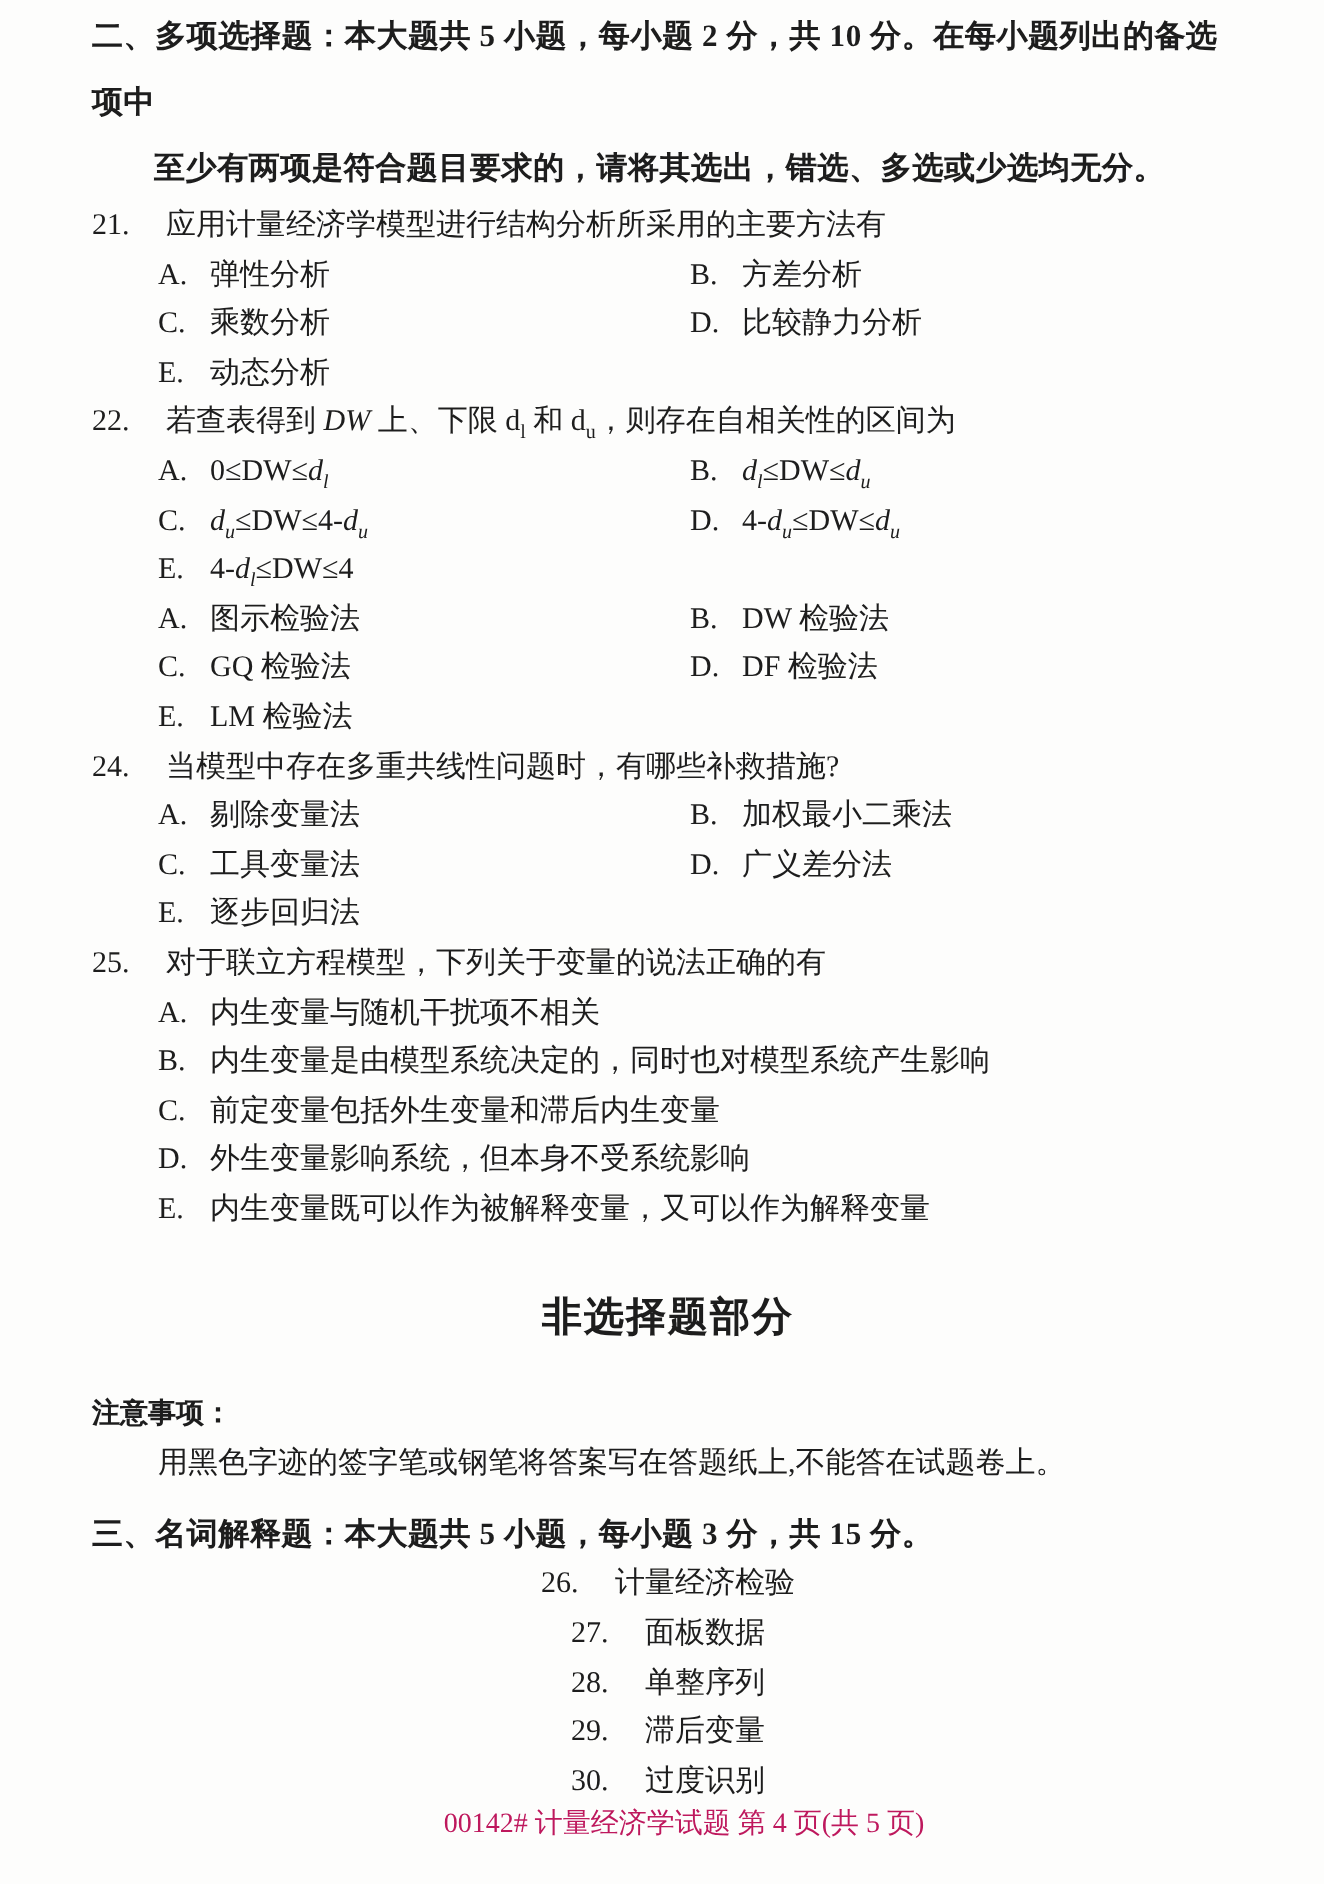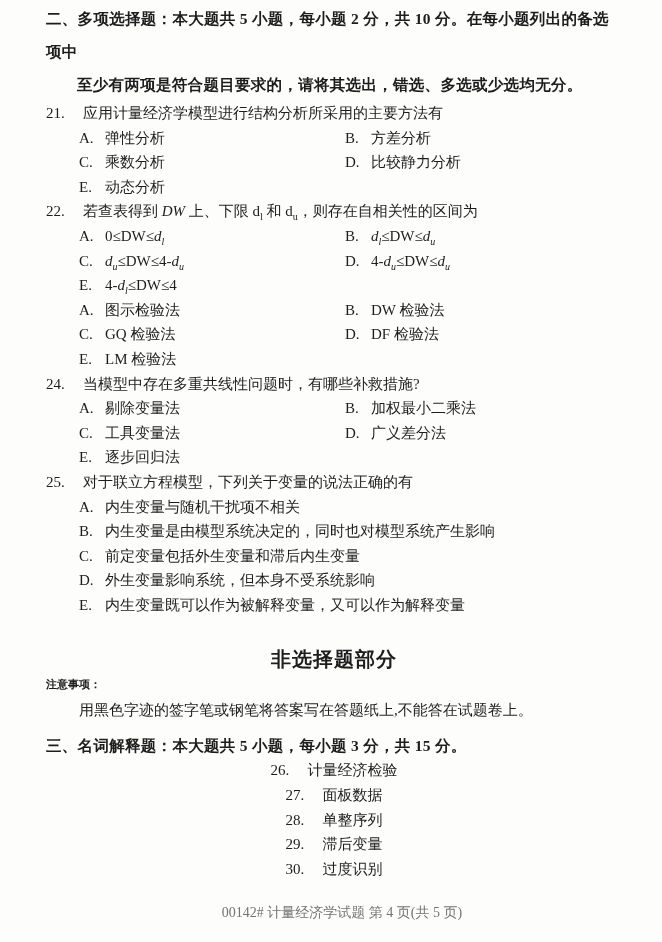--- a/index.html
+++ b/index.html
@@ -30,34 +30,34 @@
   .options { padding-left: 33px; }
   .options.two-col { display: grid; grid-template-columns: 266px 1fr; }
   .opt { display: flex; line-height: 24.6px; }
   .opt-label { flex: 0 0 26px; }
   .opt-text { flex: 1 1 auto; }
   sub { font-size: 10px; line-height: 0; }
   i { font-style: italic; }
 
   
   .part-title { text-align: center; font-weight: bold; font-size: 20px; line-height: 28px; margin-top: 28px; letter-spacing: 1px; }
-  .notes-heading { font-weight: bold; line-height: 25px; margin-top: 0; font-size: 11px; font-family: Liberation Mono, monospace; }
+  .notes-heading { font-weight: bold; line-height: 25px; margin-top: 22px; font-size: 14px; }
   .notes-body { line-height: 25px; padding-left: 33px; }
 
   
   .term-row { display: flex; line-height: 24.6px; justify-content: center; }
   .term-num { flex: 0 0 37px; }
 
   .footer {
     position: absolute;
     left: 46px; right: 24px; bottom: 20px;
     text-align: center;
     font-size: 14px;
     line-height: 18px;
-    color: #737373;
+    color: #be185d;
   }
 </style>
 </head>
 <body>
 
 <div class="page">
 
   <div class="sec-heading">
     <div class="hline1">二、多项选择题：本大题共 5 小题，每小题 2 分，共 10 分。在每小题列出的备选项中</div>
     <div class="hline2">至少有两项是符合题目要求的，请将其选出，错选、多选或少选均无分。</div>

